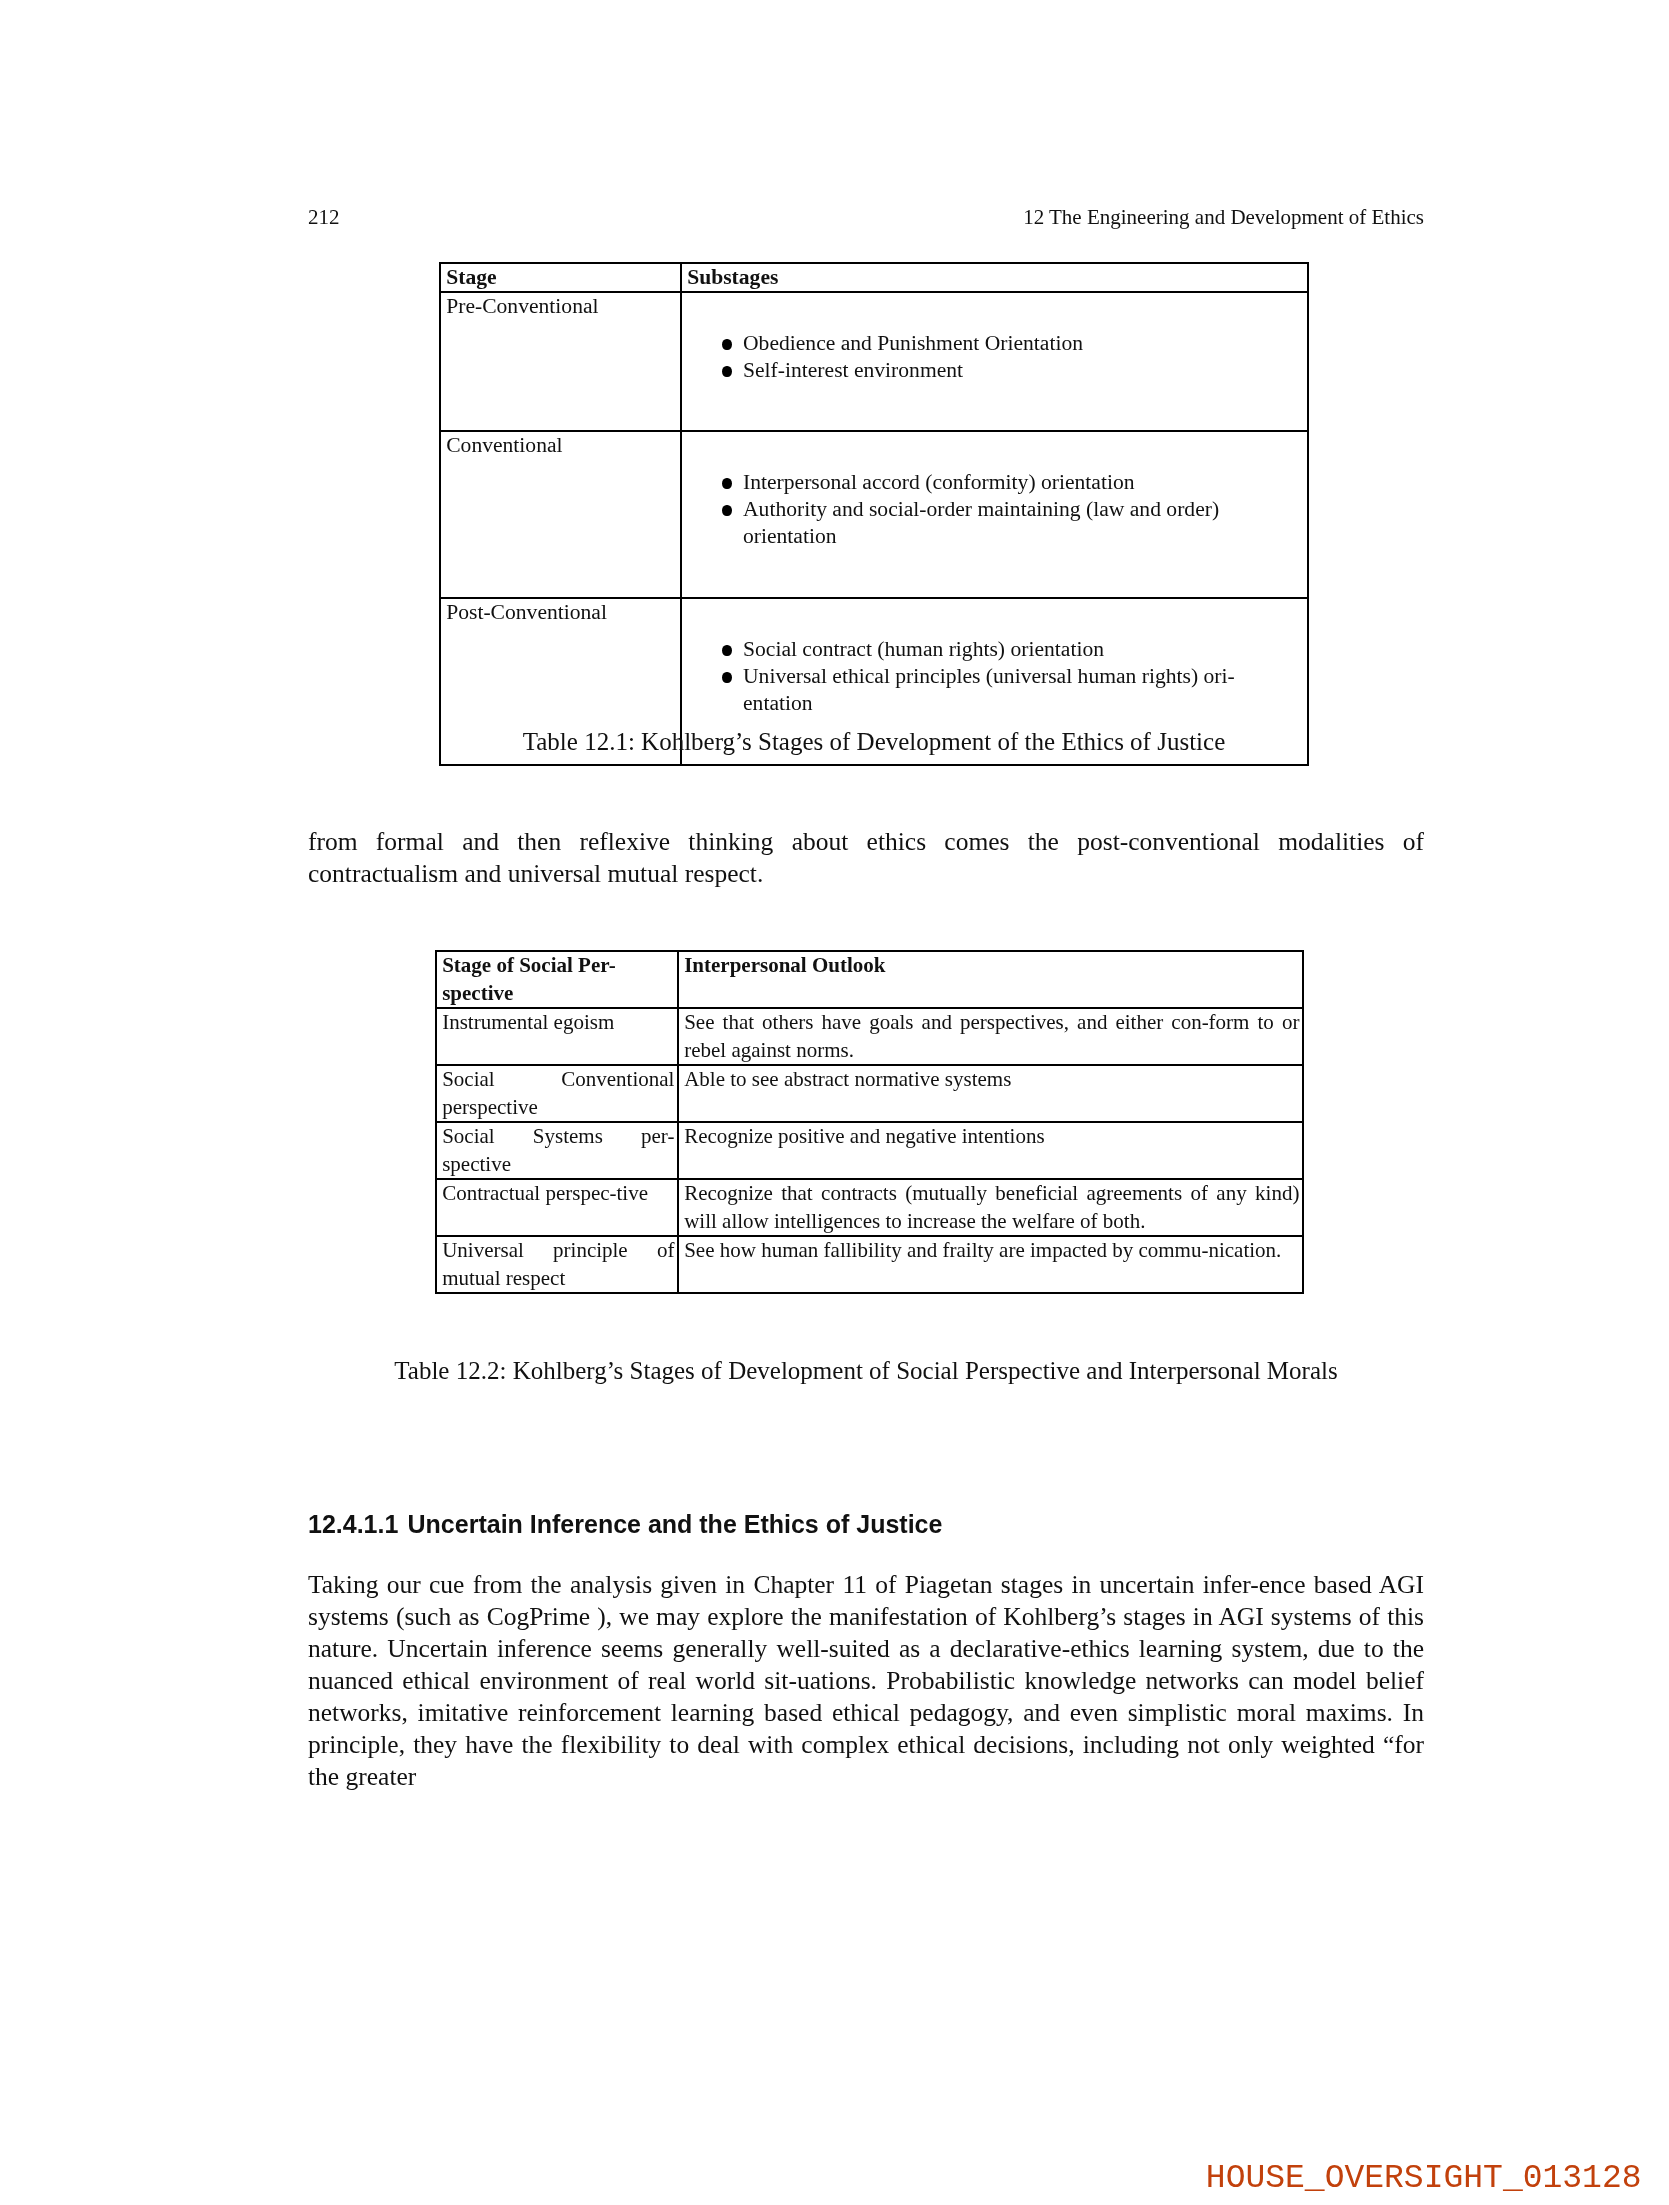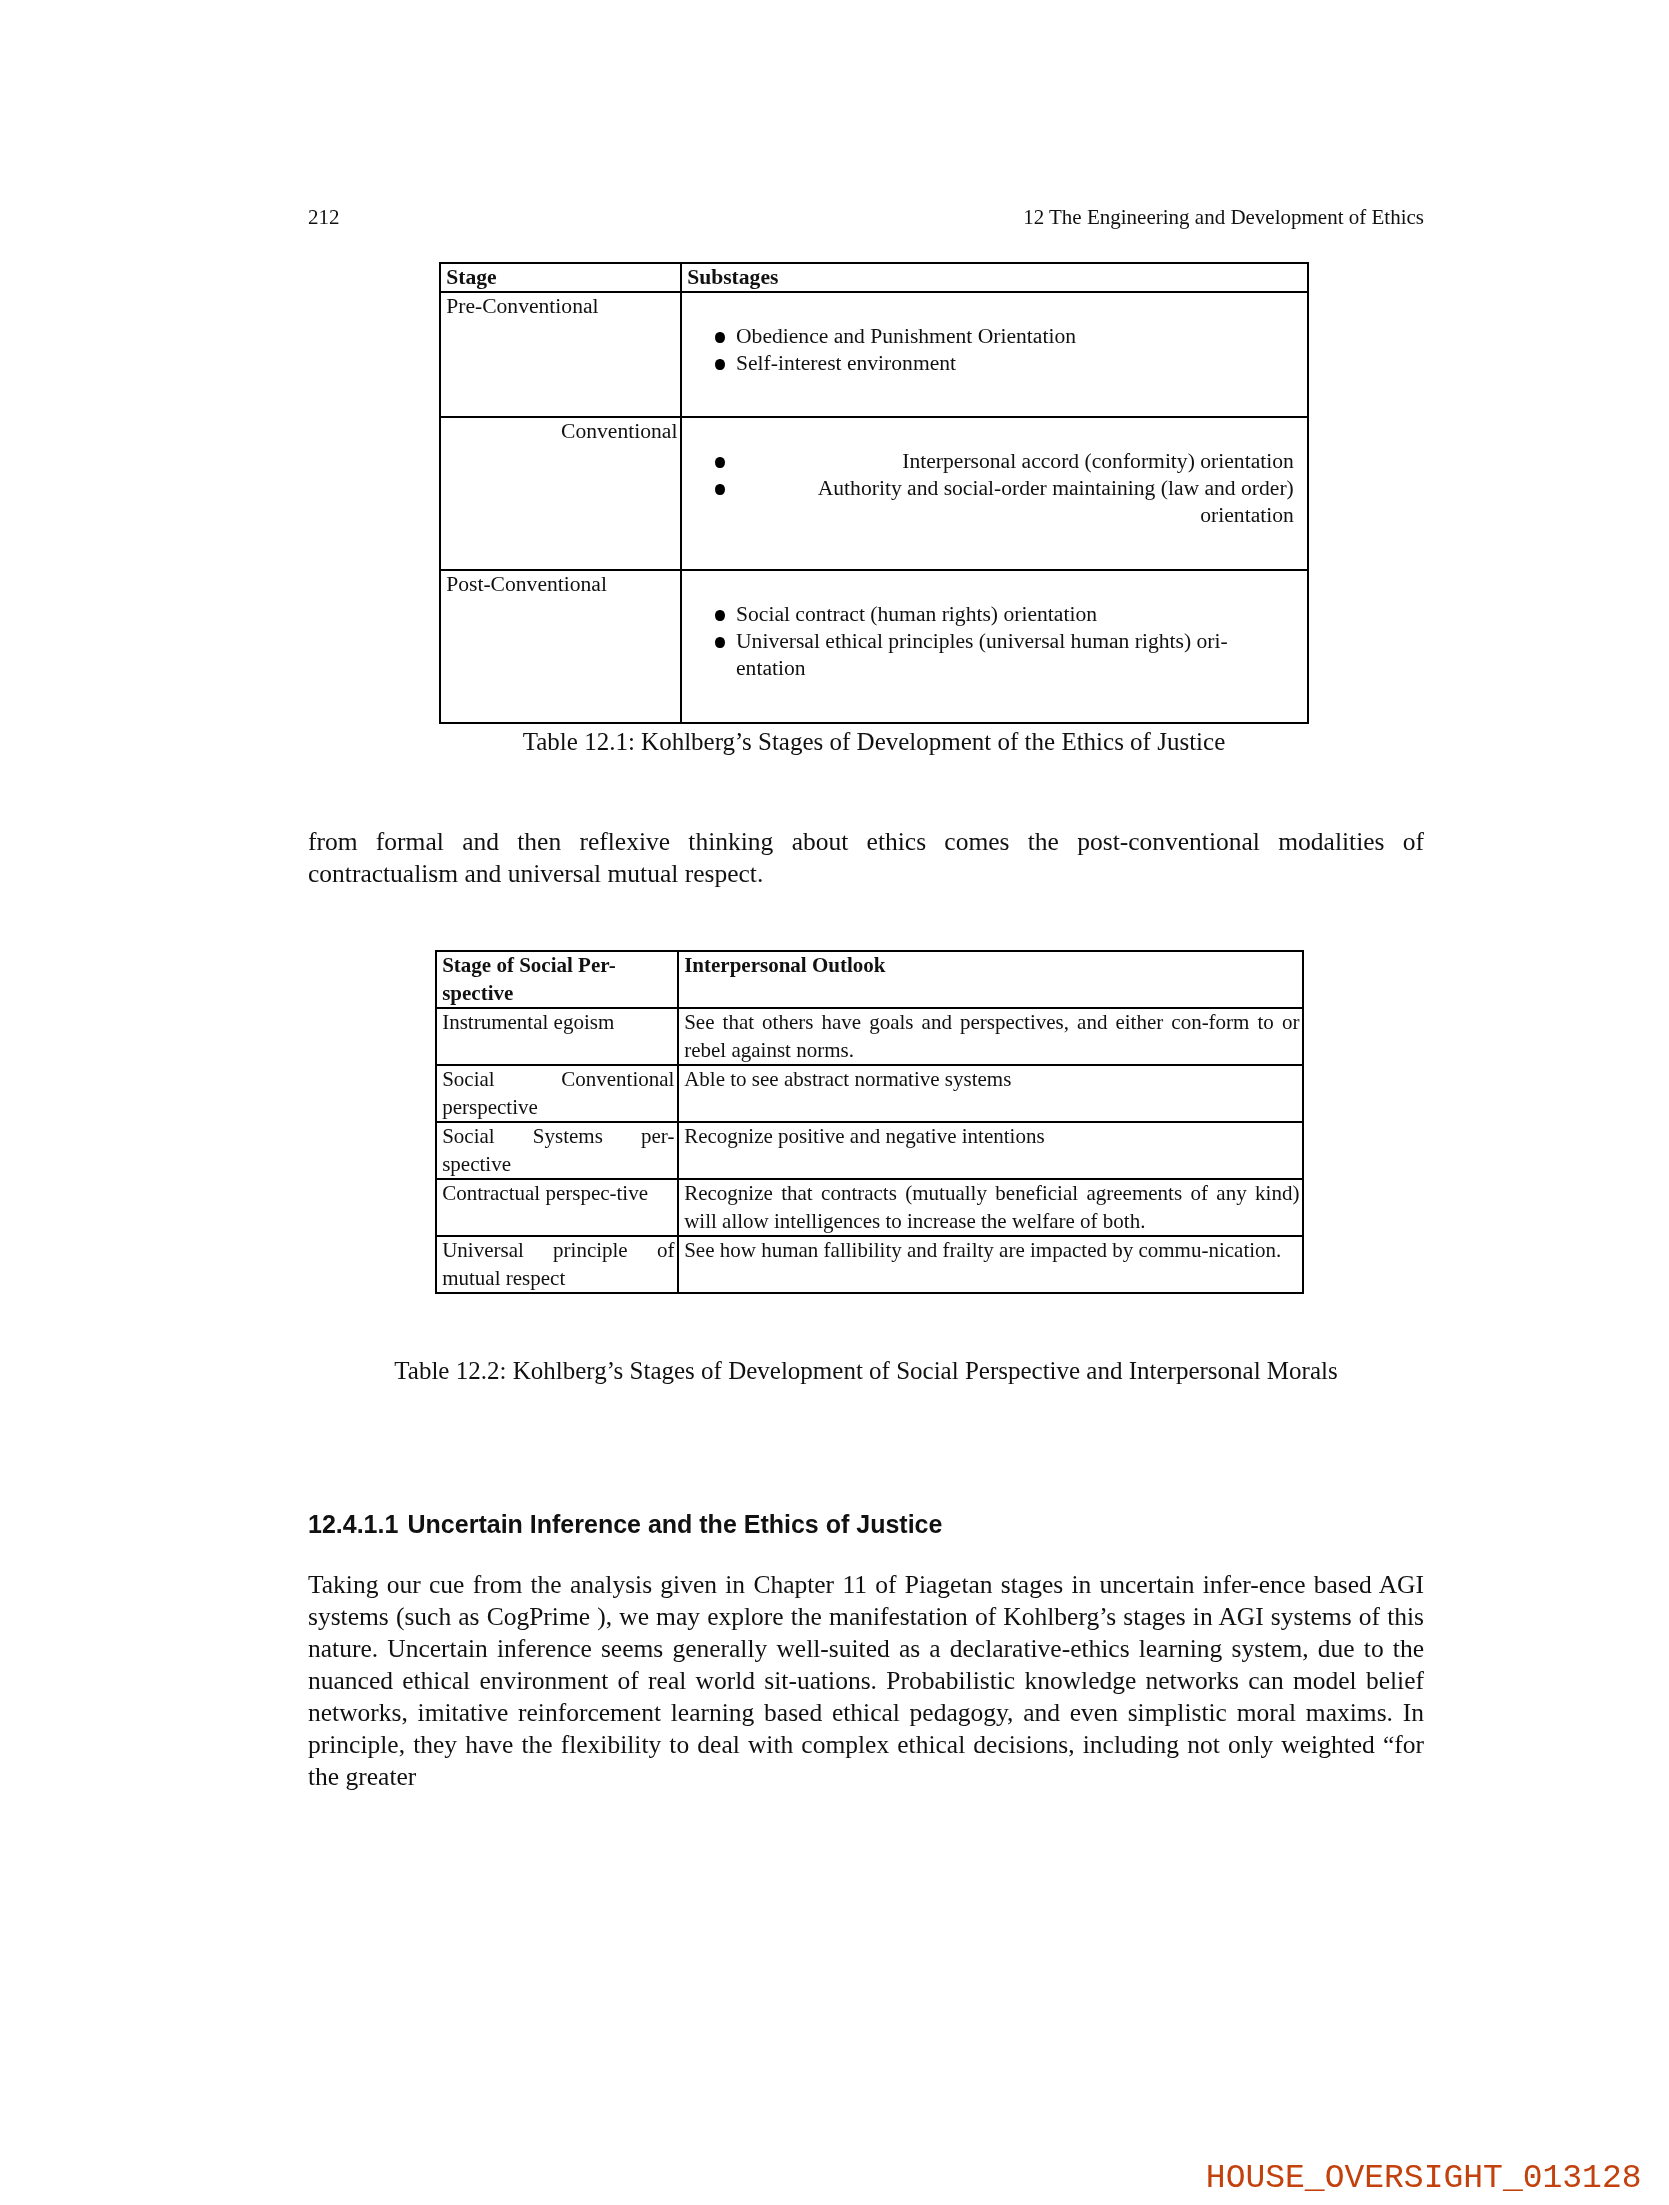--- a/index.html
+++ b/index.html
@@ -10,26 +10,26 @@
   #page-num { left: 308px; }
   #chapter-title { right: 245px; }
 
   table.kt { position: absolute; border-collapse: collapse; font-family: "Liberation Serif", serif; font-size: 21.6px; line-height: 27px; }
   table.kt td, table.kt th { border: 2.6px solid #000; vertical-align: top; padding: 0 2.6px 0 5.2px; text-align: left; }
   table.kt th { font-weight: bold; }
 
   #table1 { left: 439px; top: 262px; width: 870px; }
   #table1 col.c1 { width: 241px; }
   #table1 .h { height: 25px; }
-  #table1 td.sub { padding: 4px; border-radius: 29px; }
+  #table1 td.sub { padding: 11px; border-radius: 29px; }
   #table1 ul { list-style: none; margin: 0; padding: 26px 9.2px 26px 29px; }
   #table1 li { position: relative; padding-left: 21px; }
   #table1 li::before { content: ""; position: absolute; left: 0; top: 8.5px; width: 9.8px; height: 11.8px; border-radius: 50%; background: #000; }
   #table1 tr.r1 td { height: 115px; }
-  #table1 tr.r2 td { height: 143px; text-align: right; }
+  #table1 tr.r2 td { height: 143px; }
   #table1 tr.r3 td { height: 143px; }
 
   #table2 { left: 435px; top: 950px; width: 869px; font-size: 21px; line-height: 27.5px; font-family: Liberation Serif, serif; }
   #table2 col.c1 { width: 242px; }
   #table2 td.just { text-align: justify; text-align-last: auto; }
 
   .caption { font-family: "Liberation Serif", serif; font-size: 25px; line-height: 30px; text-align: center; }
   #caption1 { top: 727px; left: 439px; width: 870px; }
   #caption2 { top: 1356px; left: 308px; width: 1116px; }
 

